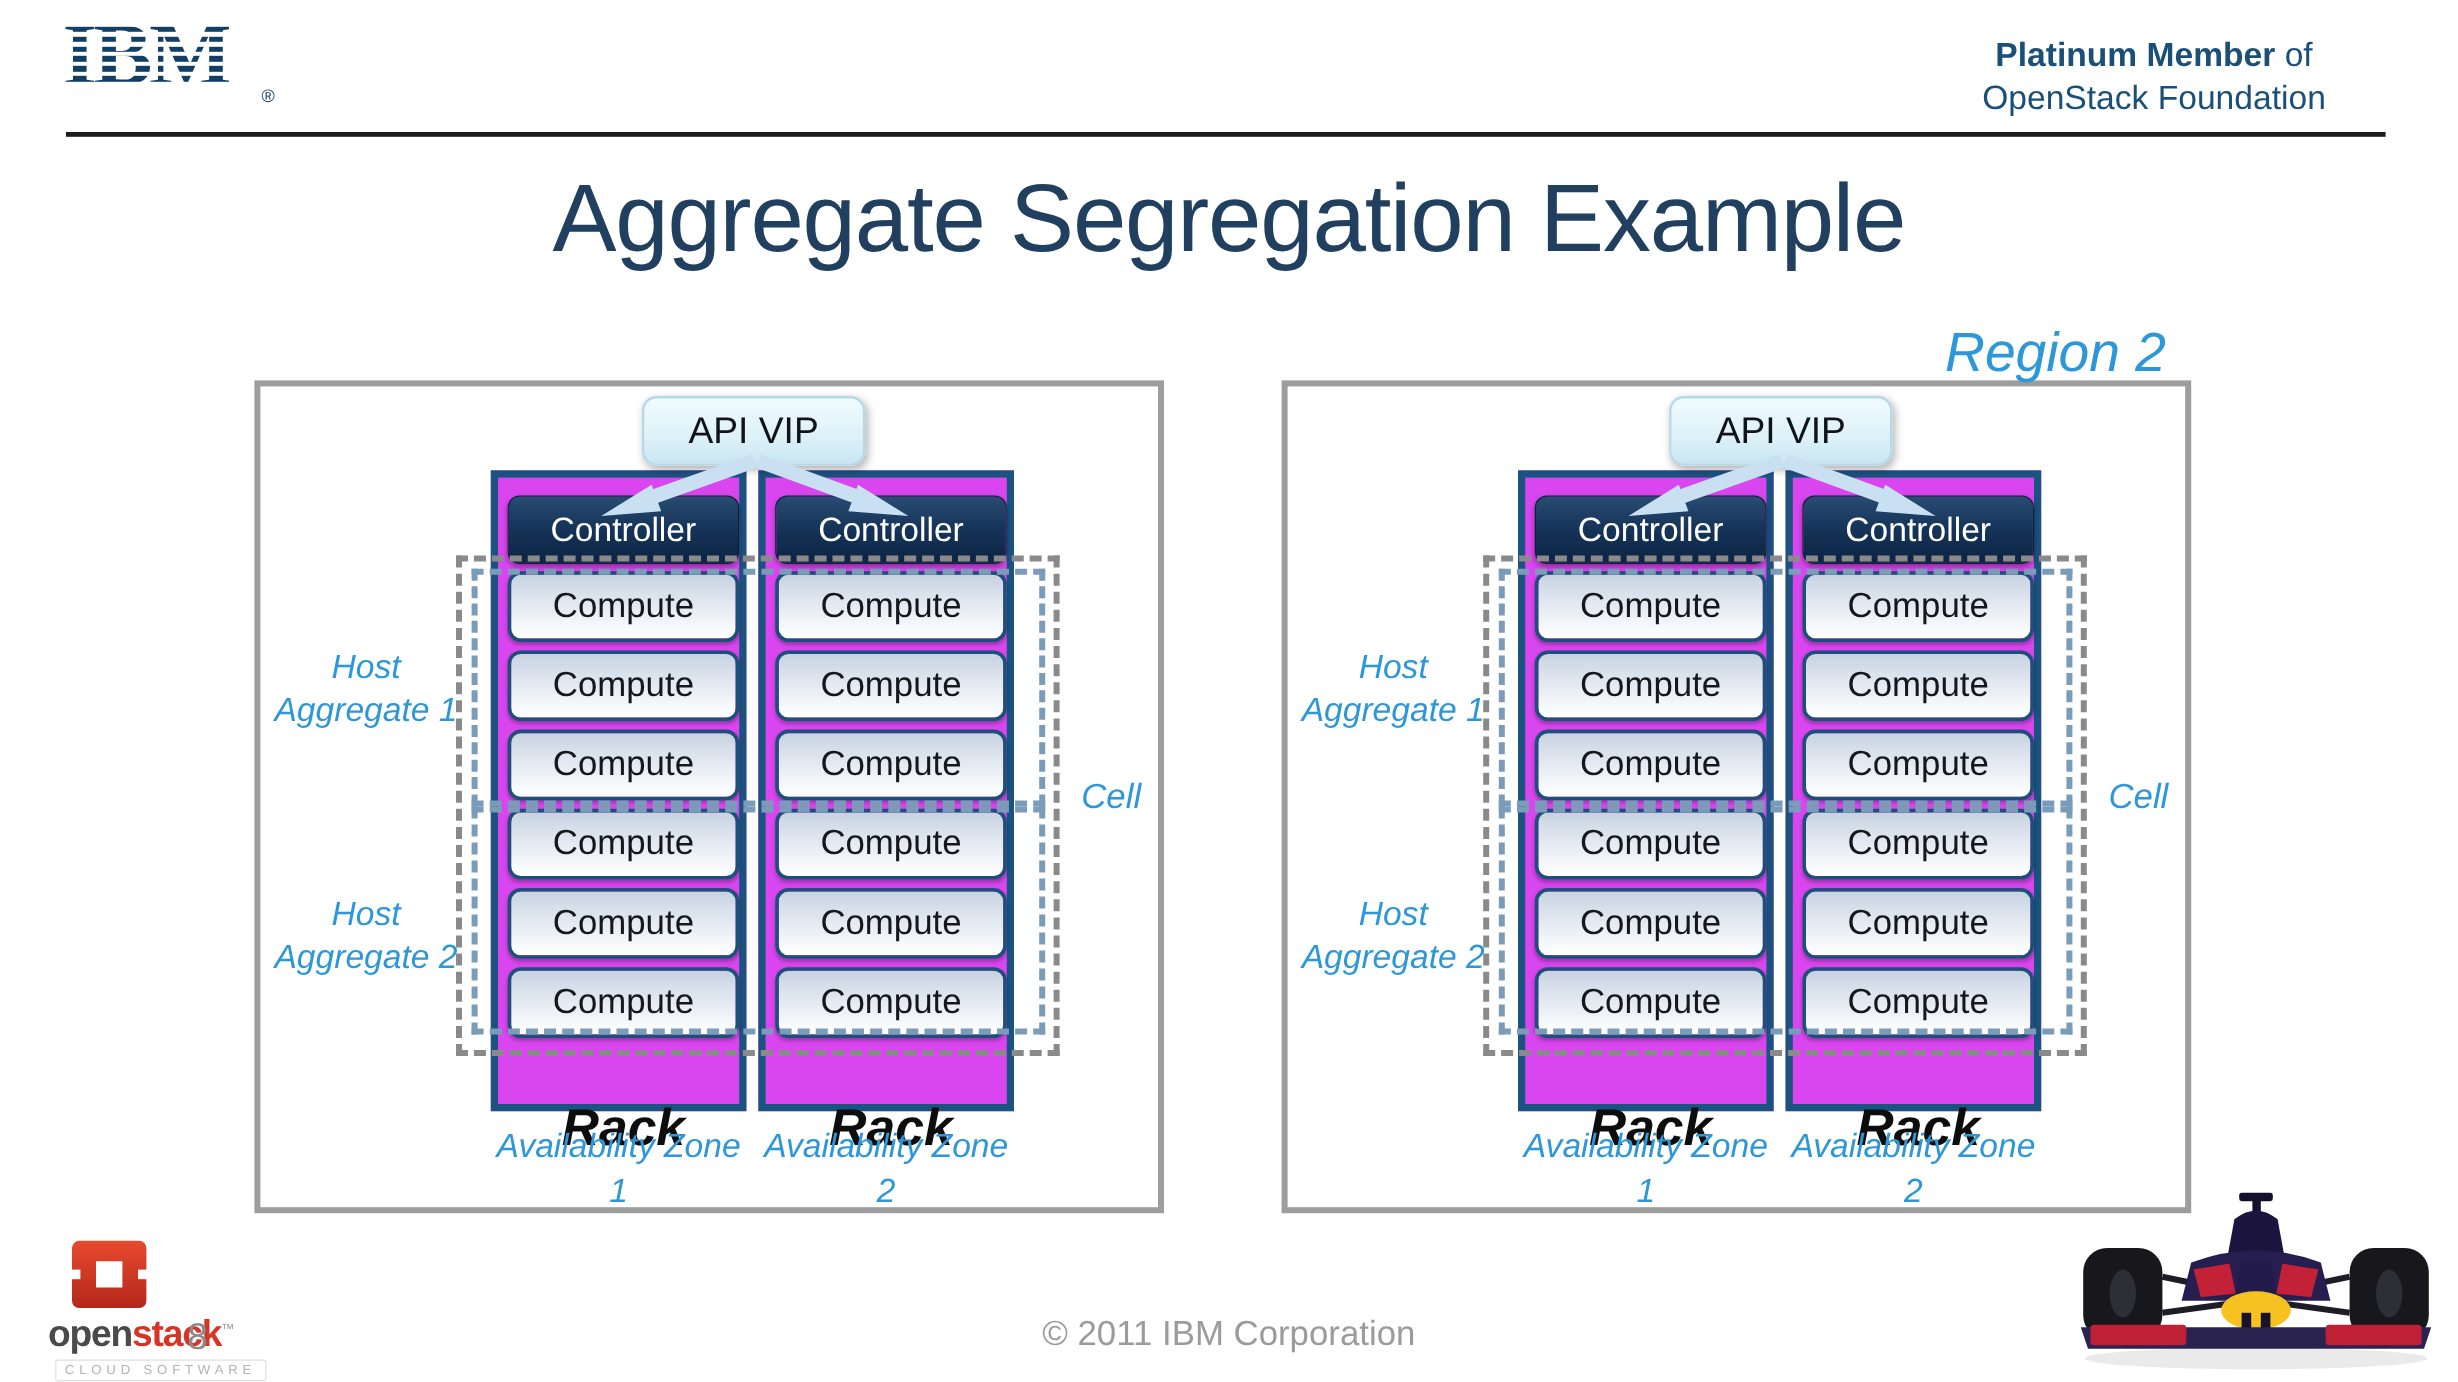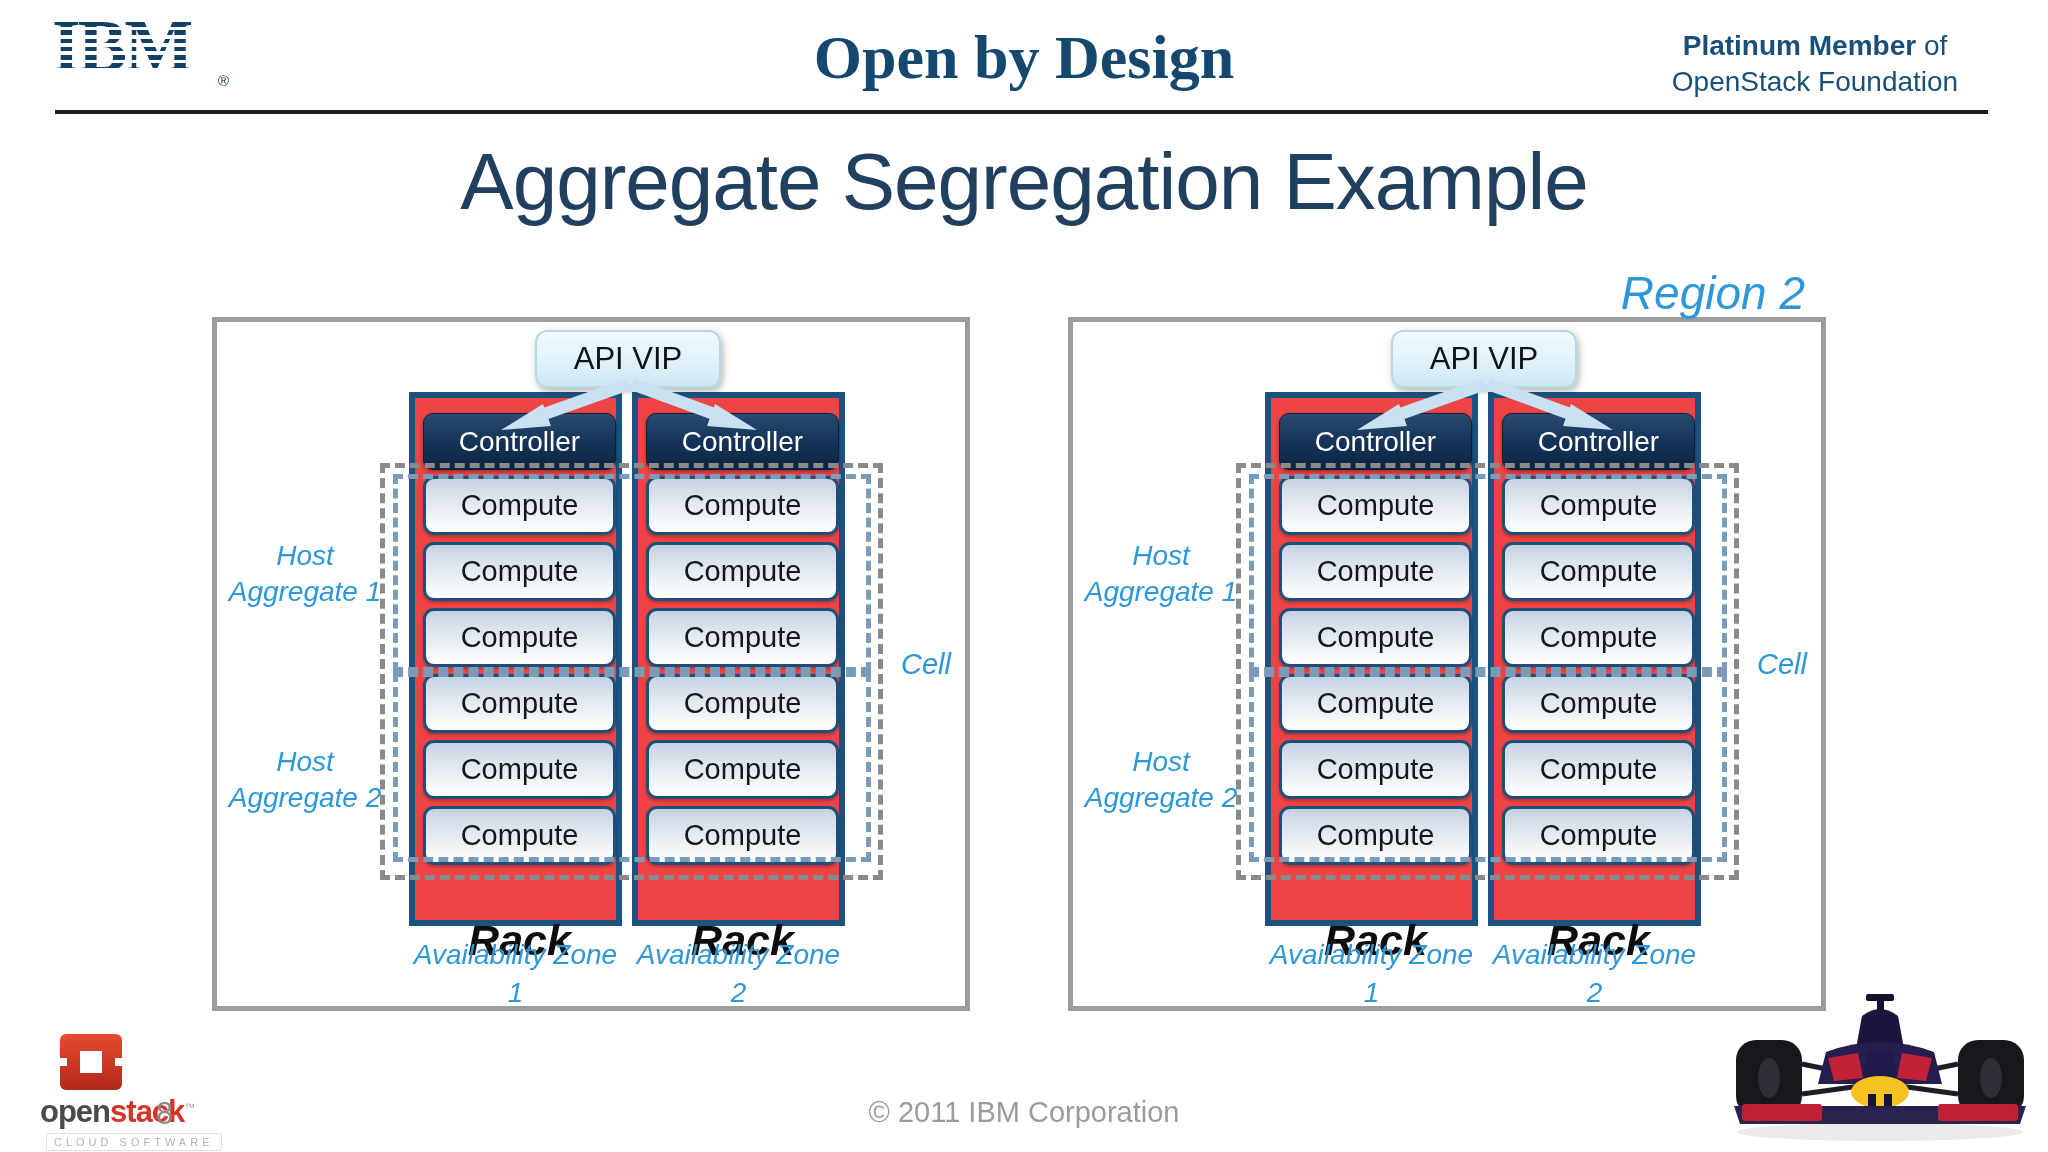--- a/index.html
+++ b/index.html
@@ -13,21 +13,21 @@
     font-size:74px;line-height:.88;letter-spacing:-3px;
     background:repeating-linear-gradient(to bottom,#123f66 0 4.6px,rgba(255,255,255,0) 4.6px 8.2px);
     -webkit-background-clip:text;background-clip:text;color:transparent;
   }
   .ibm-reg{position:absolute;left:218px;top:72px;font-size:15px;color:#123f66;}
   .header-title{
     position:absolute;left:0;top:22px;width:2048px;text-align:center;
     font-family:"Liberation Serif",serif;font-weight:bold;font-size:62px;color:#14486f;
   }
   .membership{
-    position:absolute;right:68px;top:28px;width:330px;text-align:center;
+    position:absolute;right:88px;top:28px;width:330px;text-align:center;
     font-size:28px;color:#1a4f77;line-height:1.3;
   }
   .membership .b{font-weight:bold;}
   .header-rule{position:absolute;left:55px;top:110px;width:1933px;height:4px;background:#1d1d1d;}
 
   
   .slide-title{
     position:absolute;left:0;top:136px;width:2048px;text-align:center;
     font-size:80px;font-weight:200;color:#21405f;letter-spacing:-1px;
   }
@@ -49,21 +49,21 @@
     position:absolute;left:318px;top:8px;width:186px;height:58px;z-index:3;
     display:flex;align-items:center;justify-content:center;
     background:linear-gradient(180deg,#f0fbfe 0%,#dff2f9 55%,#c9e7f2 100%);
     border:2px solid #b7d9e7;border-radius:12px;box-sizing:border-box;
     font-size:31px;color:#101418;box-shadow:2px 3px 7px rgba(0,0,0,.3);
   }
   .vip-arrows{position:absolute;left:250px;top:56px;z-index:4;}
 
   .rack{
     position:absolute;top:70px;width:213px;height:534px;z-index:1;
-    border:6px solid #1b5380;box-sizing:border-box;background:#ef4444;
+    border:6px solid #1b5380;box-sizing:border-box;background:#d946ef;
     display:flex;flex-direction:column;padding:15px 0 4px 8px;
   }
   .rack-a{left:192px;}
   .rack-b{left:415px;}
   .controller{
     height:57px;flex:0 0 57px;margin-bottom:6px;
     display:flex;align-items:center;justify-content:center;
     background:linear-gradient(180deg,#2a4c72 0%,#16355a 45%,#0c2444 100%);
     border:1px solid #0a1f38;border-radius:10px;box-sizing:border-box;
     color:#ffffff;font-size:28px;box-shadow:0 2px 4px rgba(0,0,0,.35);
@@ -120,21 +120,20 @@
   .copyright{position:absolute;left:0;top:1096px;width:2048px;text-align:center;font-size:29px;color:#9b9b9b;}
   .f1-car{position:absolute;right:18px;top:982px;}
 </style>
 </head>
 <body>
 
 <div class="slide">
 
   <div class="ibm-logo">IBM</div>
   <div class="ibm-reg">®</div>
-  <div class="header-title">Open by Design</div>
   <div class="membership">
     <span class="b">Platinum Member</span><span> of</span><br>
     <span>OpenStack Foundation</span>
   </div>
   <div class="header-rule"></div>
 
   <div class="slide-title">Aggregate Segregation Example</div>
 
   <div class="region region-1">
 

